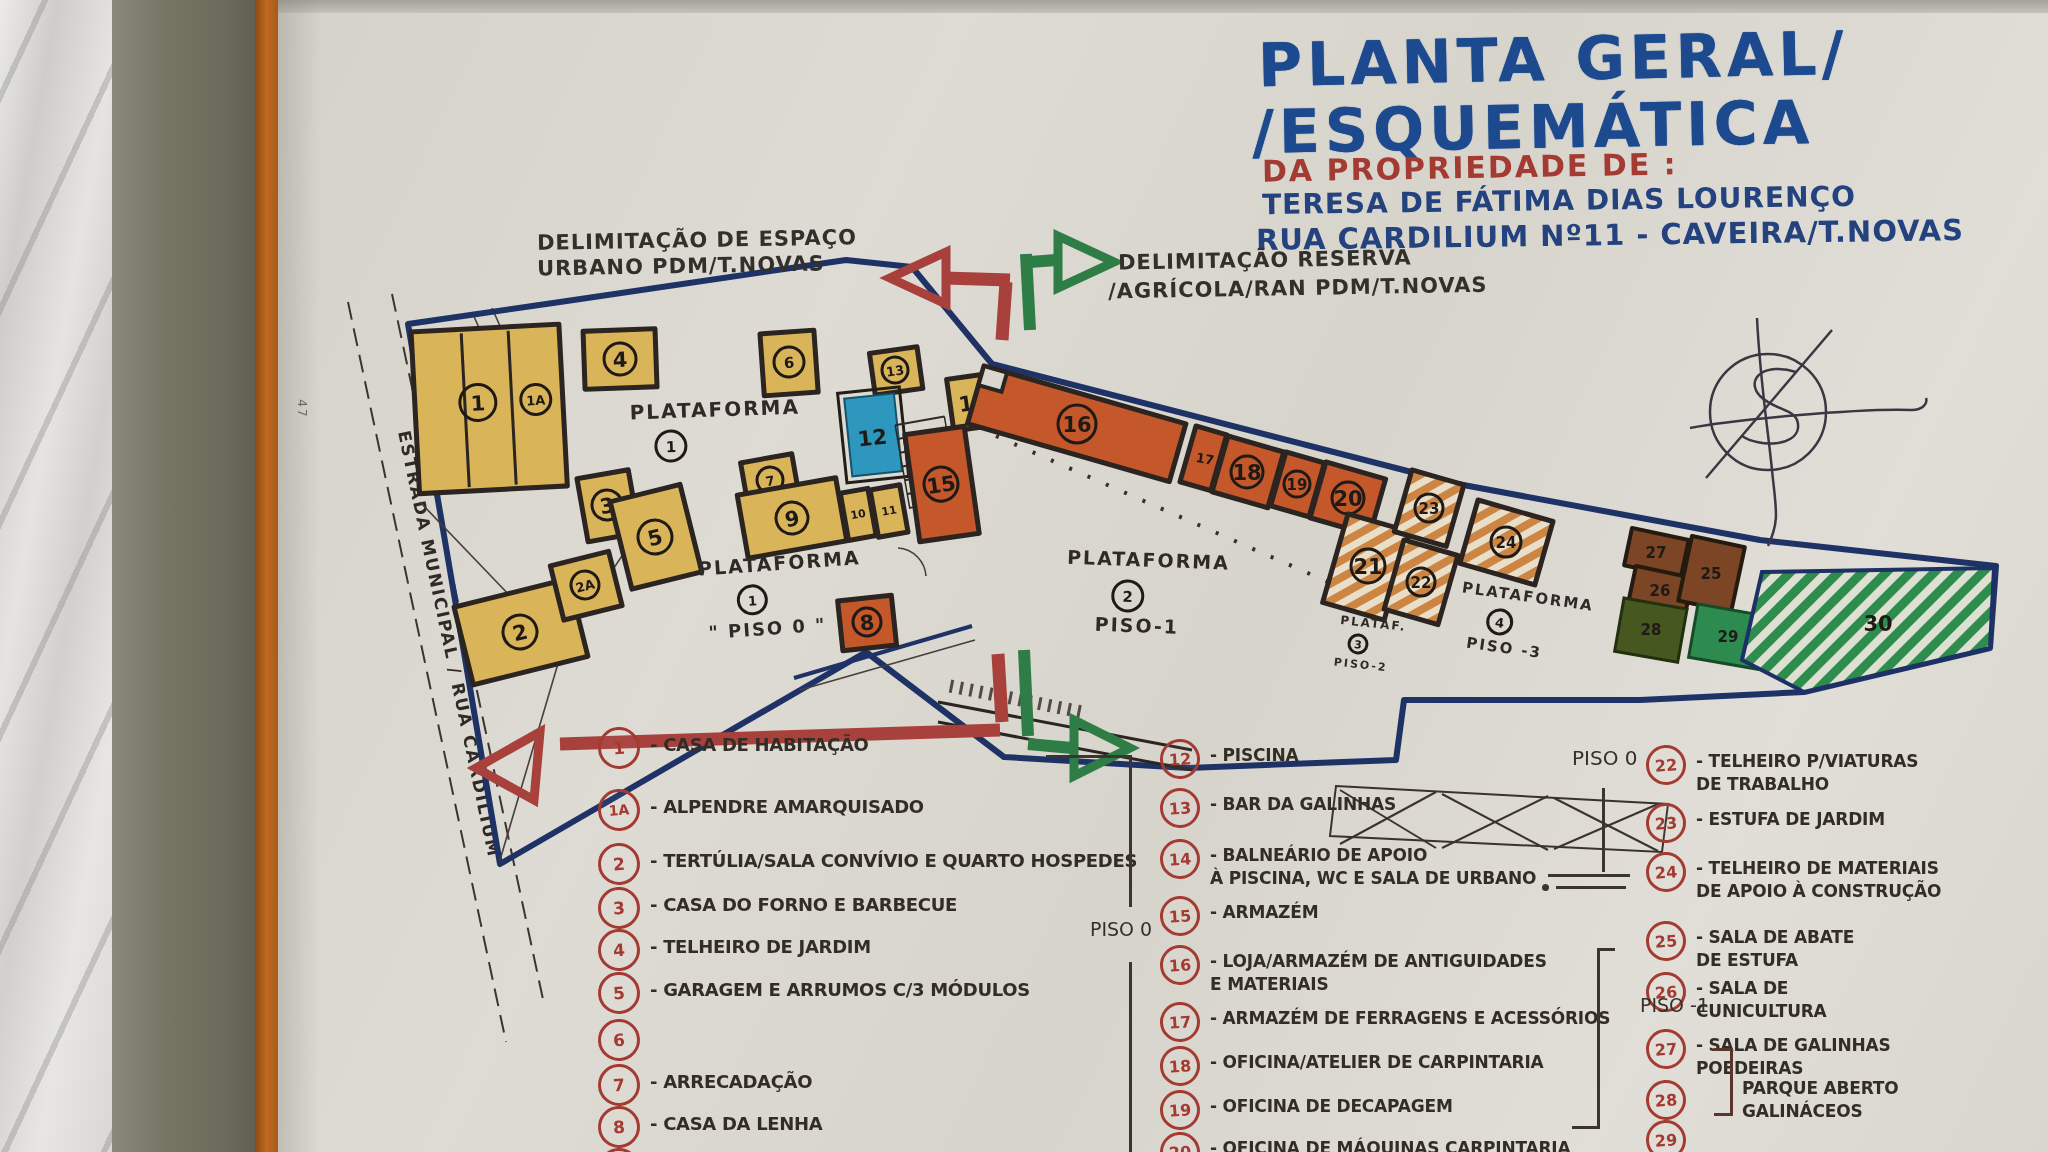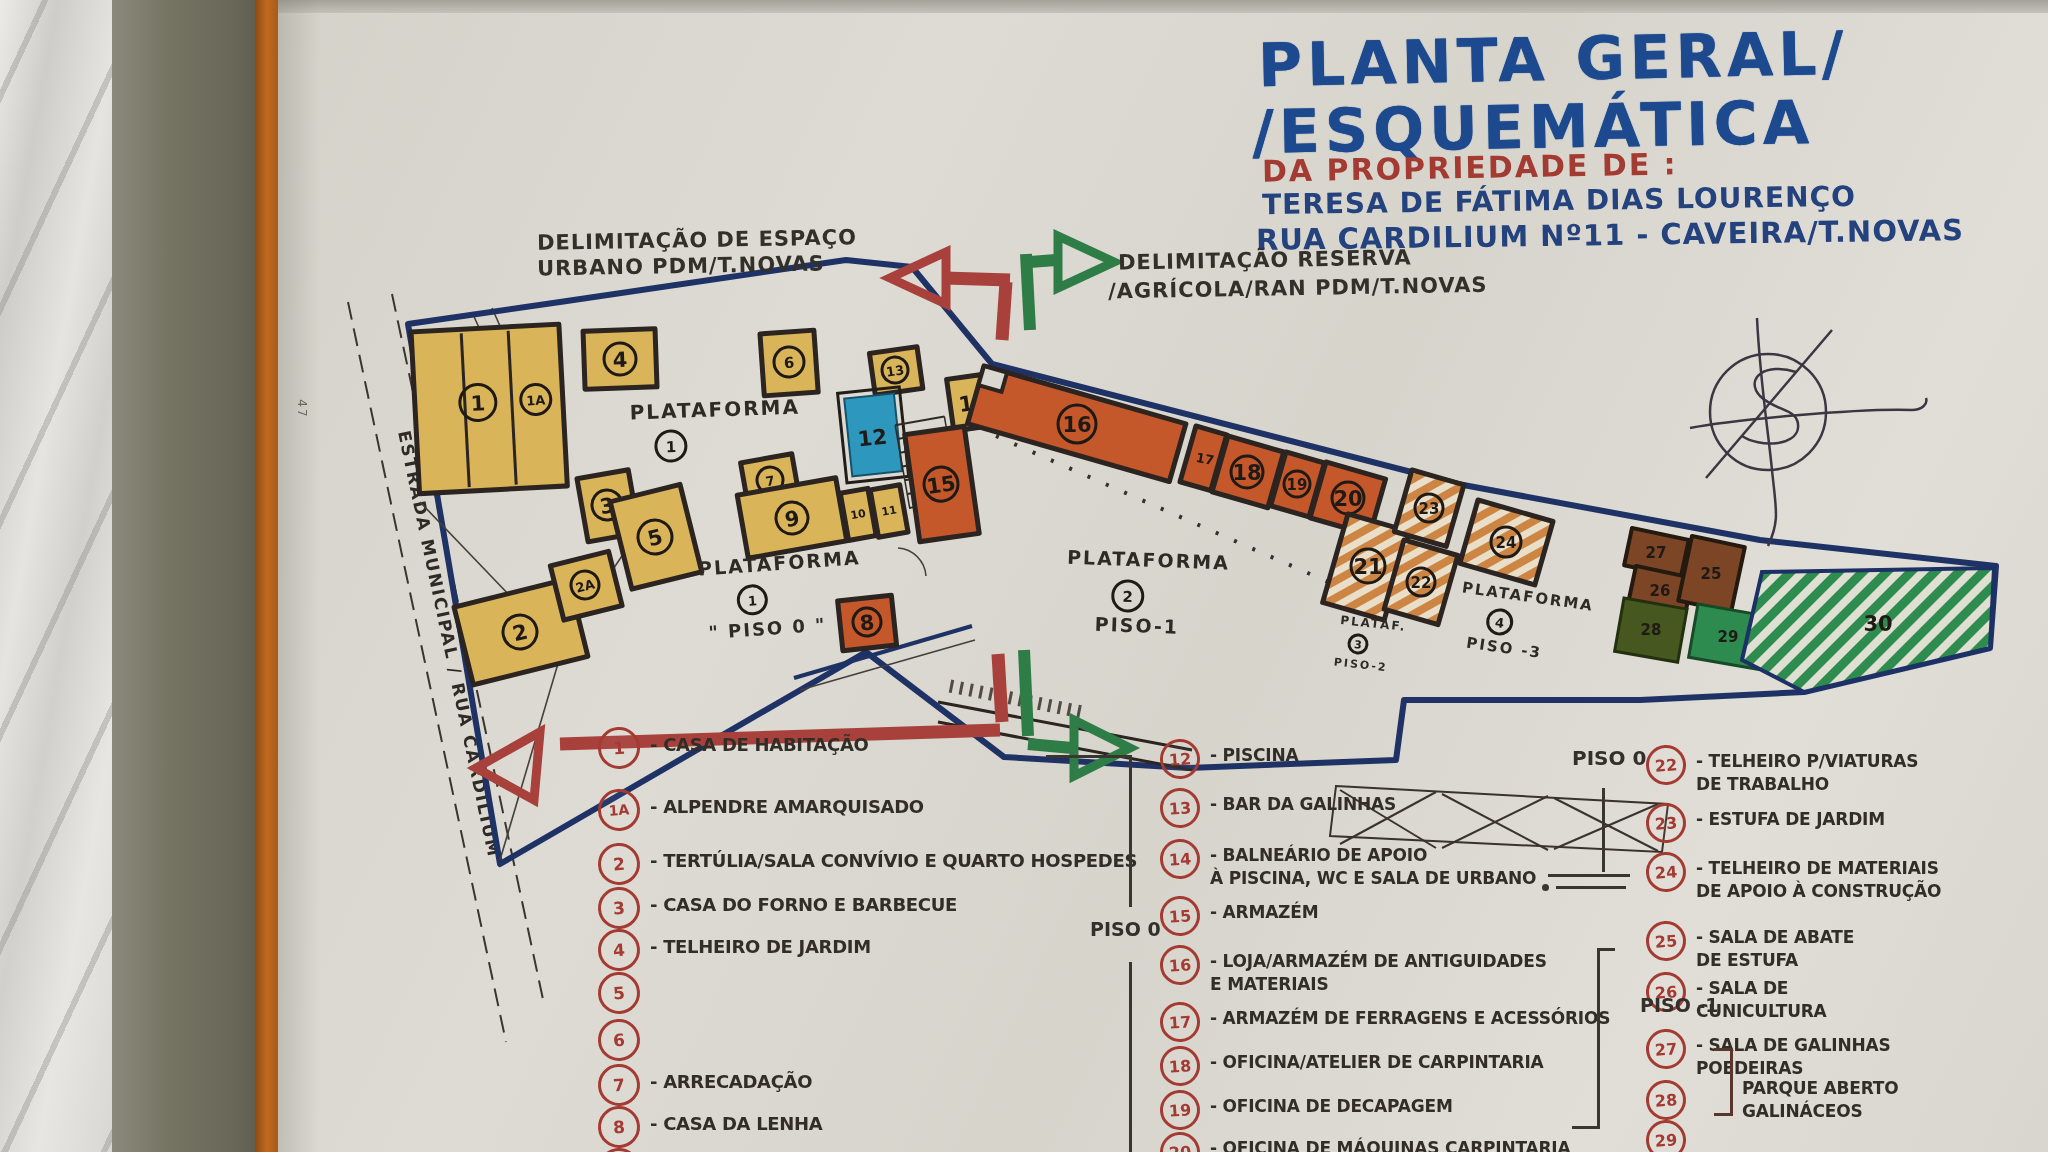--- a/index.html
+++ b/index.html
@@ -36,21 +36,21 @@
   .li{display:flex;align-items:flex-start;gap:10px;}
   .lc{flex:none;display:flex;align-items:center;justify-content:center;
       border:3px solid #a43b33;border-radius:50%;color:#a43b33;font-weight:bold;
       transform:rotate(-4deg);background:rgba(255,255,255,.04);}
   .c36{width:36px;height:36px;font-size:17px;}
   .c34{width:34px;height:34px;font-size:16px;}
   .lt{font-weight:bold;color:#322d27;line-height:23px;white-space:nowrap;}
   .lt span{display:block;}
   .f18{font-size:18px;letter-spacing:-0.3px;padding-top:6px;}
   .f17{font-size:17px;letter-spacing:-0.2px;padding-top:5px;}
-  .piso{position:absolute;font-weight:bold;color:#33302b;font-size:19px;white-space:nowrap;}
+  .piso{position:absolute;font-weight:normal;color:#33302b;font-size:19px;white-space:nowrap;}
   .bk{position:absolute;background:#3a352f;}
   .bk-red{position:absolute;width:16px;height:62px;border-top:3px solid #5a352c;
           border-right:3px solid #5a352c;border-bottom:3px solid #5a352c;}
   .dot{position:absolute;width:7px;height:7px;background:#3a352f;border-radius:50%;}
   
   svg{position:absolute;left:0;top:0;}
   .bY{fill:#d9b459;stroke:#2b2420;stroke-width:5;stroke-linejoin:round;}
   .bO{fill:#c4582a;stroke:#2b2420;stroke-width:5;stroke-linejoin:round;}
   .bHO{fill:url(#hatchO);stroke:#2b2420;stroke-width:5;stroke-linejoin:round;}
   .bBr{fill:#7b4526;stroke:#241a10;stroke-width:4;stroke-linejoin:round;}
@@ -387,20 +387,23 @@
         </span>
       </div>
     <div class="li" style="margin-bottom:1px;">
       <span class="lc c36">4</span>
       <span class="lt f18">
           <span>- TELHEIRO DE JARDIM</span>
         </span>
       </div>
     <div class="li" style="margin-bottom:5px;">
       <span class="lc c36">5</span>
+      <span class="lt f18">
+          <span>- GARAGEM E ARRUMOS C/3 MÓDULOS</span>
+        </span>
       </div>
     <div class="li" style="margin-bottom:3px;">
       <span class="lc c36">6</span>
       </div>
     <div class="li" style="margin-bottom:0;">
       <span class="lc c36">7</span>
       <span class="lt f18">
           <span>- ARRECADAÇÃO</span>
         </span>
       </div>

